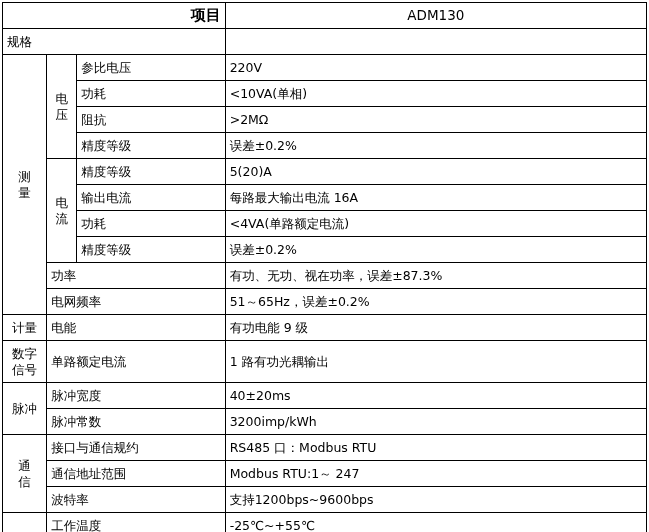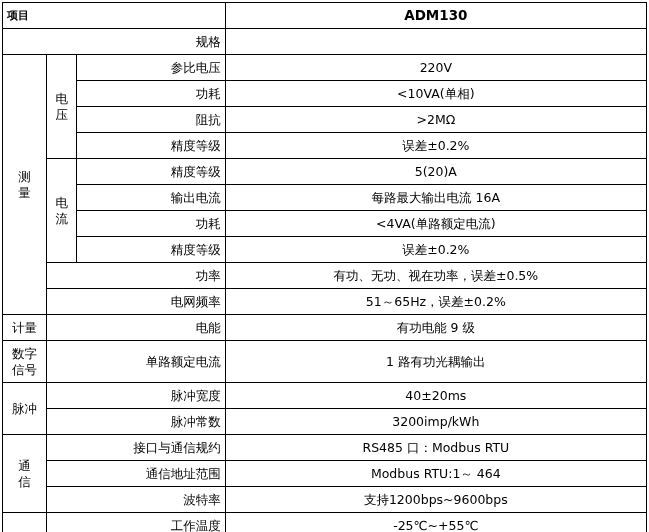--- a/index.html
+++ b/index.html
@@ -24,24 +24,24 @@
   #spec-table td {
     border: 1px solid #000000;
     padding: 0 4px;
     height: 26px;
     line-height: 1.25;
     vertical-align: middle;
     box-sizing: border-box;
   }
   .c-cat    { width: 44px;  text-align: center; }
   .c-sub    { width: 30px;  text-align: center; }
-  .c-item   { width: 148px; text-align: right; }
-  .c-val    { width: 420px; text-align: center; padding-left: 7px; }
-  .hdr-item { text-align: left; font-weight: bold; font-size: 11px; }
-  .hdr-val  { text-align: center; font-weight: bold; font-size: 13.5px; }
+  .c-item   { width: 148px; text-align: left; }
+  .c-val    { width: 420px; text-align: left; padding-left: 7px; }
+  .hdr-item { text-align: right; font-weight: bold; font-size: 15px; }
+  .hdr-val  { text-align: center; font-weight: normal; font-size: 13.5px; }
   .vert-cat {
     text-align: center;
     font-size: 12.5px;
     letter-spacing: 0;
   }
   .vert-cat span {
     display: block;
     line-height: 1.25;
   }
   .tall { line-height: 1.3; }
@@ -109,21 +109,21 @@
       <td class="c-item">功耗</td>
       <td class="c-val">&lt;4VA(单路额定电流)</td>
     </tr>
     <tr>
       <td class="c-item">精度等级</td>
       <td class="c-val">误差±0.2%</td>
     </tr>
 
     <tr>
       <td class="c-item" colspan="2">功率</td>
-      <td class="c-val">有功、无功、视在功率，误差±0.5%</td>
+      <td class="c-val">有功、无功、视在功率，误差±87.3%</td>
     </tr>
     <tr>
       <td class="c-item" colspan="2">电网频率</td>
       <td class="c-val">51～65Hz，误差±0.2%</td>
     </tr>
 
     <tr>
       <td class="vert-cat">
         <span>计量</span>
       </td>
@@ -155,21 +155,21 @@
     <tr>
       <td class="vert-cat" rowspan="3">
         <span>通</span>
         <span>信</span>
       </td>
       <td class="c-item" colspan="2">接口与通信规约</td>
       <td class="c-val">RS485 口：Modbus RTU</td>
     </tr>
     <tr>
       <td class="c-item" colspan="2">通信地址范围</td>
-      <td class="c-val">Modbus RTU:1～ 464</td>
+      <td class="c-val">Modbus RTU:1～ 247</td>
     </tr>
     <tr>
       <td class="c-item" colspan="2">波特率</td>
       <td class="c-val">支持1200bps~9600bps</td>
     </tr>
 
     <tr>
       <td class="vert-cat" rowspan="4">
         
         

